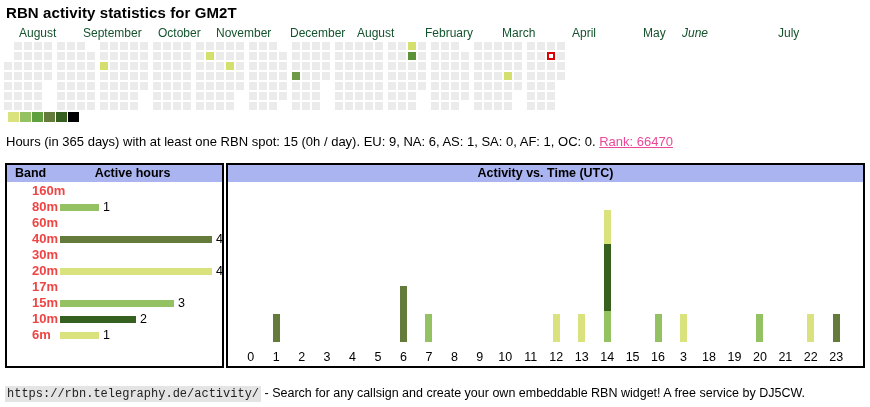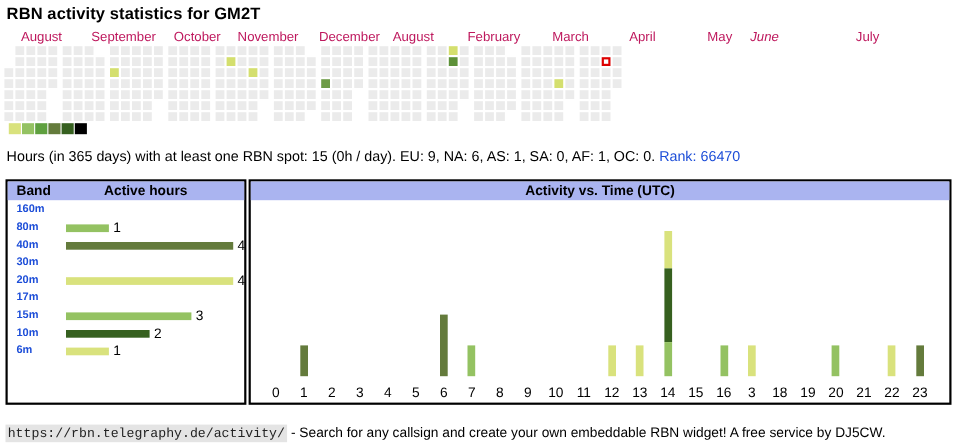--- a/index.html
+++ b/index.html
@@ -37,21 +37,21 @@
     height: 100px;
   }
   #heatmap-months {
     position: relative;
     height: 16px;
   }
   .month-label {
     position: absolute;
     top: 0;
     font-size: 12px;
-    color: #be185d;
+    color: #14532d;
     white-space: nowrap;
   }
   #heatmap-grid {
     position: absolute;
     left: 0px;
     top: 16px;
     width: 870px;
     height: 62px;
   }
   .hm-cell {
@@ -82,21 +82,22 @@
 
   
   #summary-line {
     position: absolute;
     left: 6px;
     top: 134px;
     font-size: 13px;
     white-space: nowrap;
   }
   #rank-link {
-    color: #1d4ed8;
+    color: #ec4899;
+    text-decoration: underline;
     cursor: pointer;
   }
 
   
   #panels {
     position: absolute;
     left: 5px;
     top: 163px;
     width: 860px;
     height: 205px;
@@ -150,25 +151,25 @@
     position: relative;
     padding-top: 1px;
   }
   .band-row {
     position: relative;
     height: 16px;
     line-height: 16px;
   }
   .band-name {
     position: absolute;
-    left: 8px;
+    left: 25px;
     top: 0;
-    font-size: 10px;
+    font-size: 13px;
     font-weight: bold;
-    color: #1d4ed8;
+    color: #ef4444;
   }
   .band-bar {
     position: absolute;
     left: 53px;
     top: 5px;
     height: 7px;
   }
   .band-value {
     position: absolute;
     top: 0;
@@ -605,20 +606,23 @@
     <div id="band-rows">
         <div class="band-row">
           <span class="band-name">160m</span>
         </div>
         <div class="band-row">
           <span class="band-name">80m</span>
           <span class="band-bar" style="width: 39px; background: rgb(148, 194, 98);"></span>
           <span class="band-value" style="left: 96px;">1</span>
         </div>
         <div class="band-row">
+          <span class="band-name">60m</span>
+        </div>
+        <div class="band-row">
           <span class="band-name">40m</span>
           <span class="band-bar" style="width: 152px; background: rgb(100, 123, 60);"></span>
           <span class="band-value" style="left: 209px;">4</span>
         </div>
         <div class="band-row">
           <span class="band-name">30m</span>
         </div>
         <div class="band-row">
           <span class="band-name">20m</span>
           <span class="band-bar" style="width: 152px; background: rgb(217, 226, 125);"></span>

